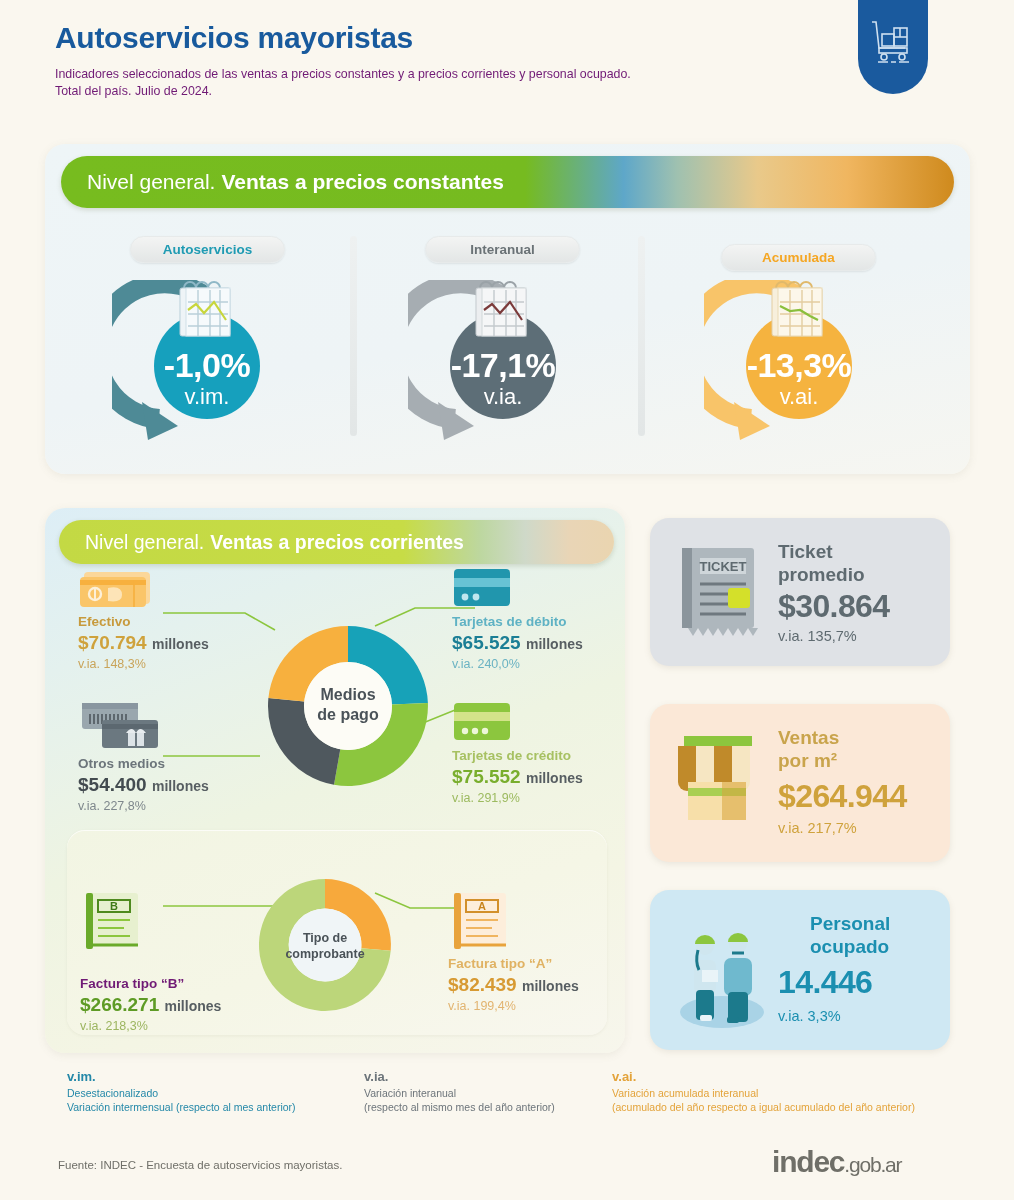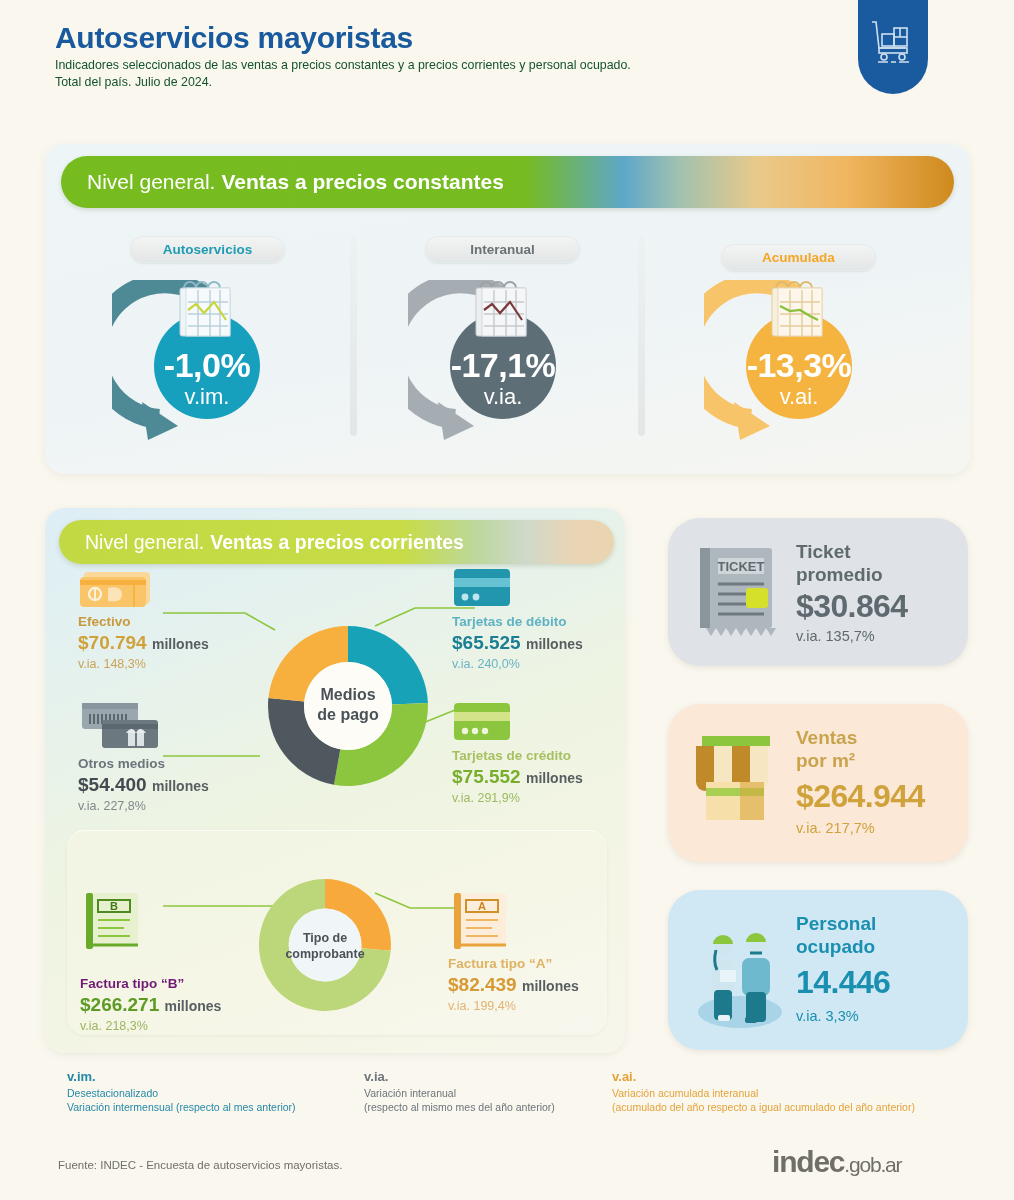--- a/index.html
+++ b/index.html
@@ -12,21 +12,21 @@
   }
   .page { position: relative; width: 1014px; height: 1200px; }
 
   
   .header { position: absolute; left: 55px; top: 22px; width: 780px; }
   .title {
     font-size: 30px; font-weight: bold; color: #185a9d; letter-spacing: -.3px;
     line-height: 1.05;
   }
   .subtitle {
-    margin-top: 3px; font-size: 12.4px; color: #14532d; line-height: 1.45;
+    margin-top: 12px; font-size: 12.4px; color: #701a75; line-height: 1.45;
   }
   .badge-logo {
     position: absolute; left: 858px; top: -2px; width: 70px; height: 96px;
     background: #1a5a9e; border-radius: 0 0 35px 35px;
   }
   .badge-logo svg { position: absolute; left: 12px; top: 20px; }
 
   
   .panel {
     position: absolute; border-radius: 20px;
@@ -99,33 +99,33 @@
   }
 
   .dnut { position: absolute; }
   .lbl { position: absolute; }
   .lbl .name { font-size: 13.5px; font-weight: bold; line-height: 1.2; }
   .lbl .amt  { font-size: 19px; font-weight: bold; line-height: 1.35; }
   .lbl .amt .un { font-size: 14px; color: #575e62; font-weight: bold; }
   .lbl .via  { font-size: 12.5px; line-height: 1.3; }
 
   
-  .rcard { position: absolute; left: 668px; width: 300px; border-radius: 32px;
+  .rcard { position: absolute; left: 650px; width: 300px; border-radius: 19px;
            box-shadow: 0 2px 6px rgba(120,115,95,.13); }
   #rcard-0 { top: 518px; height: 148px; background: #dfe2e6; }
   #rcard-1 { top: 704px; height: 158px; background: #fbe8d7; }
   #rcard-2 { top: 890px; height: 160px; background: #cfe8f3; }
   .rcard .rtitle { position: absolute; left: 128px; top: 22px; font-size: 19px;
                    font-weight: bold; line-height: 1.22; }
   .rcard .rval   { position: absolute; left: 128px; font-size: 32px; font-weight: bold;
                    letter-spacing: -.6px; }
   .rcard .rvia   { position: absolute; left: 128px; font-size: 14.5px; }
   #rcard-0 .rtitle { color: #5e6a70; } #rcard-0 .rval { top: 70px; color: #5e6a70; } #rcard-0 .rvia { top: 110px; color: #5e6a70; }
   #rcard-1 .rtitle { color: #c9a44c; } #rcard-1 .rval { top: 74px; color: #cfa23c; } #rcard-1 .rvia { top: 116px; color: #cfa23c; }
-  #rcard-2 .rtitle { color: #1b8fb0; } #rcard-2 .rval { top: 74px; color: #1b8fb0; } #rcard-2 .rvia { top: 118px; color: #1b8fb0; }
+  #rcard-2 .rtitle { color: #1b8fb0; margin-left: 32px; } #rcard-2 .rval { top: 74px; color: #1b8fb0; } #rcard-2 .rvia { top: 118px; color: #1b8fb0; }
   .rcard .ricon { position: absolute; left: 20px; top: 22px; }
   #rcard-2 .ricon { top: 22px; left: 22px; }
 
   
   .notes { position: absolute; top: 1068px; }
   .note { position: absolute; width: 330px; }
   .note .nk { font-size: 13px; font-weight: bold; line-height: 1.35; }
   .note .nt { font-size: 10.5px; line-height: 1.35; }
   #note-0 { left: 67px; } #note-0 .nk, #note-0 .nt { color: #2488a8; }
   #note-1 { left: 364px; } #note-1 .nk, #note-1 .nt { color: #6c747a; }

